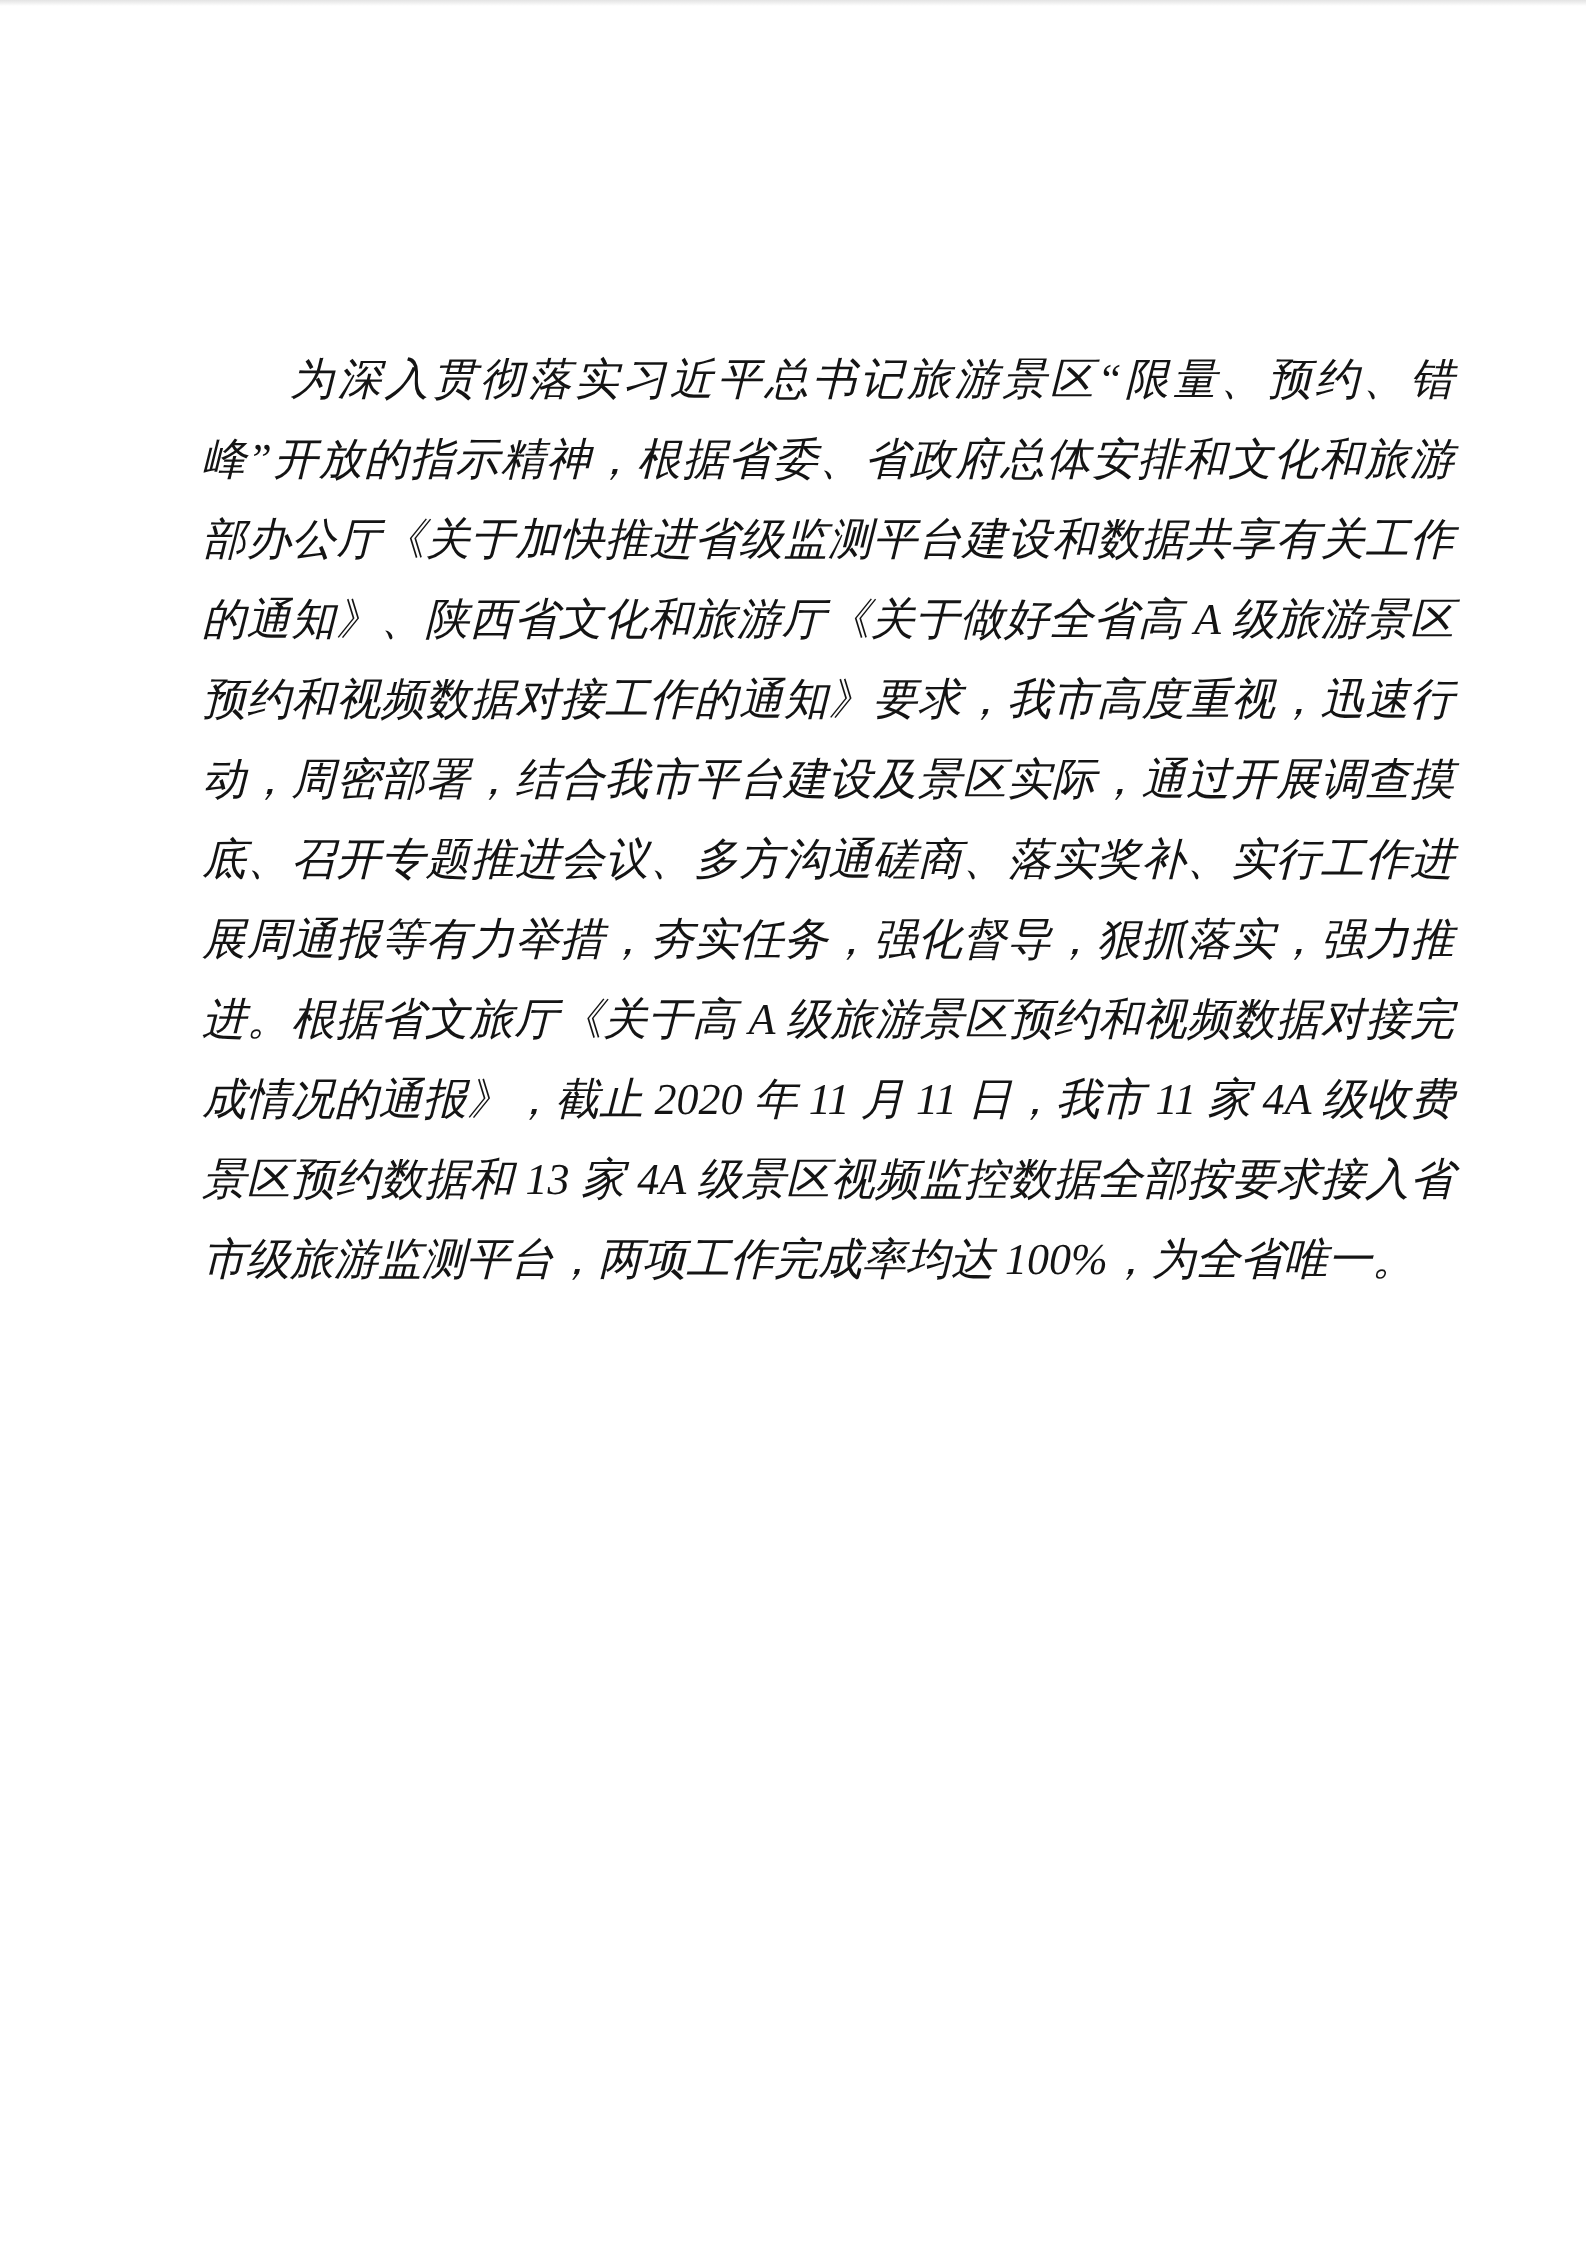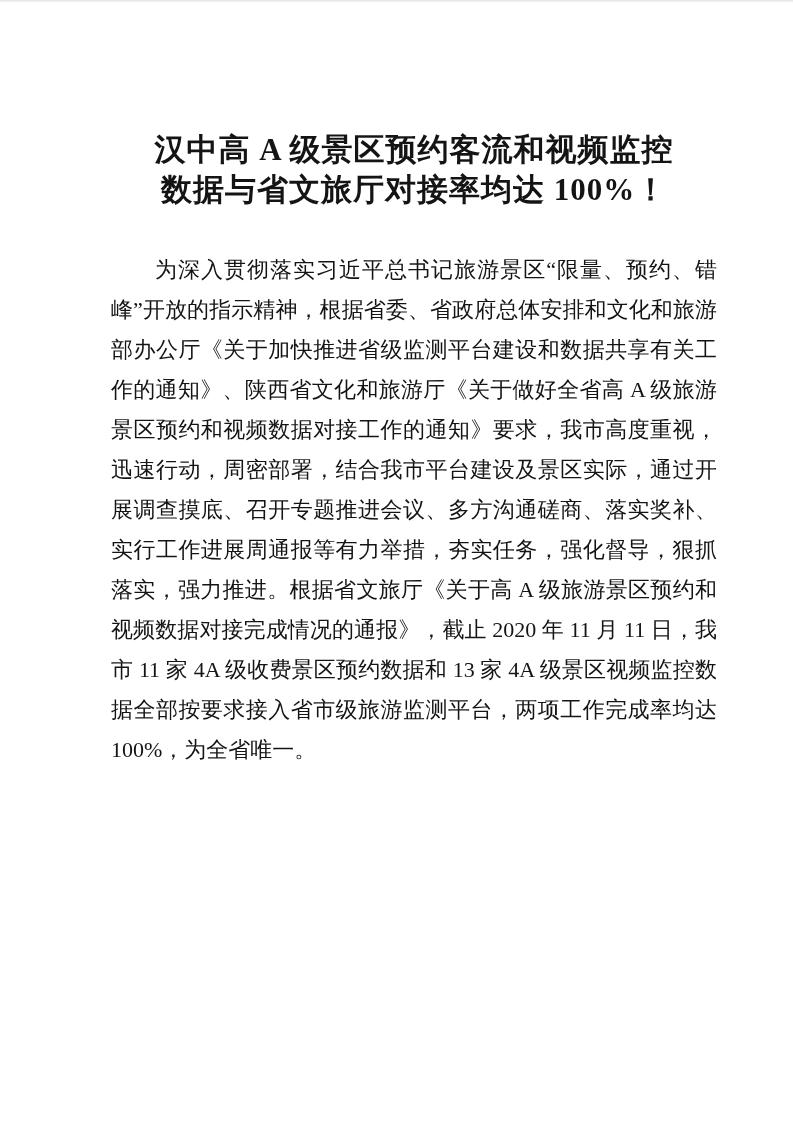--- a/index.html
+++ b/index.html
@@ -35,33 +35,30 @@
     line-height: 40px;
     letter-spacing: 1px;
   }
   .doc-body {
     margin-top: 40px;
     font-size: 22px;
     line-height: 40px;
     text-align: justify;
   }
   .doc-body p {
-    margin: 12px;
+    margin: 2px;
     padding: 0;
     text-indent: 2em;
     word-break: break-all;
+    font-style: italic;
   }
 </style>
 </head>
 <body>
 
 <div class="page">
   <div class="scan-edge"></div>
 
-  <div class="doc-title">
-    <div>汉中高 A 级景区预约客流和视频监控</div>
-    <div>数据与省文旅厅对接率均达 100%！</div>
-  </div>
 
   <div class="doc-body">
     <p>为深入贯彻落实习近平总书记旅游景区“限量、预约、错峰”开放的指示精神，根据省委、省政府总体安排和文化和旅游部办公厅《关于加快推进省级监测平台建设和数据共享有关工作的通知》、陕西省文化和旅游厅《关于做好全省高 A 级旅游景区预约和视频数据对接工作的通知》要求，我市高度重视，迅速行动，周密部署，结合我市平台建设及景区实际，通过开展调查摸底、召开专题推进会议、多方沟通磋商、落实奖补、实行工作进展周通报等有力举措，夯实任务，强化督导，狠抓落实，强力推进。根据省文旅厅《关于高 A 级旅游景区预约和视频数据对接完成情况的通报》，截止 2020 年 11 月 11 日，我市 11 家 4A 级收费景区预约数据和 13 家 4A 级景区视频监控数据全部按要求接入省市级旅游监测平台，两项工作完成率均达 100%，为全省唯一。</p>
   </div>
 </div>
 
 </body></html>

